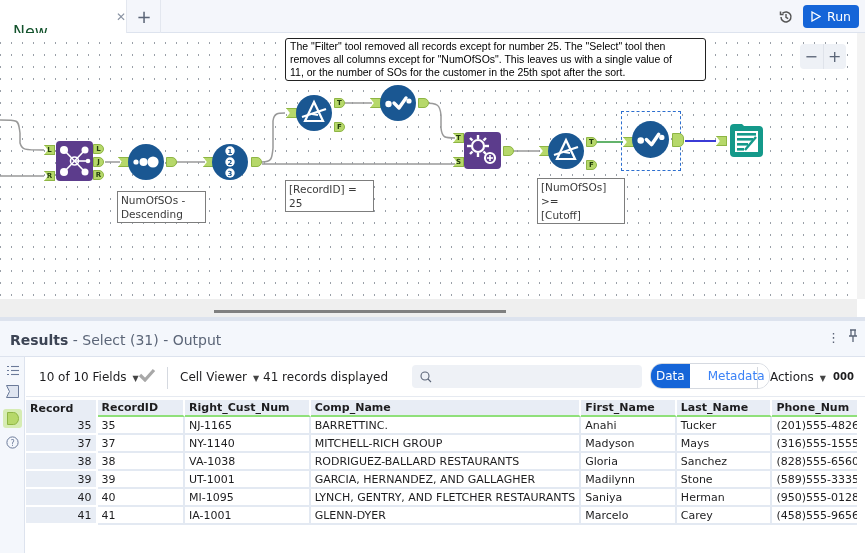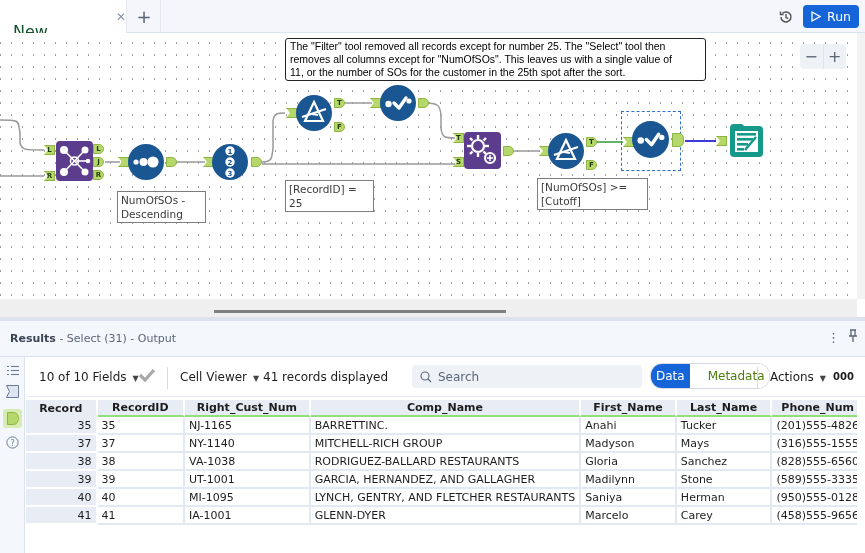--- a/index.html
+++ b/index.html
@@ -30,43 +30,43 @@
   .annot { position: absolute; background: #fff; border: 1px solid #7d7d7d; font-family: "DejaVu Sans", sans-serif; font-size: 10.5px; line-height: 14px; padding: 1px 3px; color: #3a3a3a; white-space: pre-line; }
 
   .node { position: absolute; }
   .anchor { position: absolute; width: 11px; height: 10px; background: #b6d86a; border: 1px solid #8eb544; font-size: 7px; font-weight: bold; color: #1f3b0a; display: flex; align-items: center; justify-content: center; line-height: 1; }
   .anchor.in { clip-path: polygon(0 0, 100% 0, 100% 100%, 0 100%, 35% 50%); }
   .anchor.out { border-radius: 0 5px 5px 0; }
 
   
   .results-divider { position: absolute; left: 0; top: 317px; width: 865px; height: 4px; background: #dde3ee; }
   .results-head { position: absolute; left: 0; top: 321px; width: 865px; height: 36px; background: #f4f7fc; border-bottom: 1px solid #dde3ee; }
-  .results-title { position: absolute; left: 10px; top: 11px; font-size: 11px; color: #5b6577; }
+  .results-title { position: absolute; left: 10px; top: 11px; font-size: 14px; color: #5b6577; }
   .results-title b { color: #3c4454; font-weight: bold; }
   .res-more { position: absolute; left: 827px; top: 9px; color: #5b6577; font-size: 13px; }
   .res-pin { position: absolute; left: 848px; top: 8px; color: #5b6577; font-size: 13px; }
 
   .left-rail { position: absolute; left: 0; top: 357px; width: 25px; height: 196px; background: #f4f7fc; border-right: 1px solid #dde3ee; }
   .rail-ic { position: absolute; left: 5px; width: 15px; height: 15px; display: flex; align-items: center; justify-content: center; }
 
   .toolbar { position: absolute; left: 26px; top: 357px; width: 839px; height: 40px; background: #fff; border-bottom: 1px solid #e6eaf1; }
   .tb-item { position: absolute; top: 13px; font-size: 12px; color: #1d1d1f; white-space: nowrap; }
   .caret { font-size: 8px; color: #444; margin-left: 6px; }
   .vsep { position: absolute; top: 10px; width: 1px; height: 22px; background: #d5d9e0; }
   .search { position: absolute; left: 386px; top: 8px; width: 230px; height: 23px; background: #eef1f6; border-radius: 4px; display: flex; align-items: center; padding-left: 8px; gap: 6px; }
   .search input { border: none; background: transparent; font-family: "DejaVu Sans", sans-serif; font-size: 12px; color: #5b6577; outline: none; width: 190px; }
   .search input::placeholder { color: #5b6577; }
   .seg { position: absolute; left: 624px; top: 6px; height: 26px; display: flex; border: 1px solid #d5d9e0; border-radius: 12px; overflow: hidden; }
   .seg div { padding: 0 5px; display: flex; align-items: center; font-size: 12px; }
   .seg .active { background: #1565d8; color: #fff; }
-  .seg .inactive { background: #fff; color: #4d7c0f; padding-left: 18px; }
+  .seg .inactive { background: #fff; color: #3b82f6; padding-left: 18px; }
 
   
   .grid { position: absolute; left: 26px; top: 400px; border-collapse: separate; border-spacing: 0; font-size: 11px; }
-  .grid th { height: 17px; background: #e8edf5; text-align: center; font-weight: bold; color: #1d1d1f; padding: 0 4px; border-right: 2px solid #fff; border-bottom: 2px solid #8fe07a; white-space: nowrap; margin-top: 17px; }
+  .grid th { height: 17px; background: #e8edf5; text-align: left; font-weight: bold; color: #1d1d1f; padding: 0 4px; border-right: 2px solid #fff; border-bottom: 2px solid #8fe07a; white-space: nowrap; margin-top: 17px; }
   .grid th.rec { border-bottom: none; }
   .grid td { height: 18px; padding: 0 4px; color: #1d1d1f; white-space: nowrap; border-right: 2px solid #e3e9f2; border-bottom: 2px solid #e3e9f2; background: #fff; }
   .grid td.rec { background: #e8edf5; text-align: right; border-right: 2px solid #fff; border-bottom: 2px solid #fff; }
   .table-vscroll { position: absolute; left: 857px; top: 400px; width: 8px; height: 153px; background: #fff; }
 </style>
 </head>
 <body>
 
 <div class="topbar">
   <div class="tab">
@@ -219,21 +219,21 @@
     <svg width="36" height="36" viewBox="0 0 36 36">
         <g stroke="#fff" stroke-width="2.2" fill="none">
           <path d="M18 7 L 27 26 L 9 26 Z"></path>
           <line x1="6" y1="22" x2="30" y2="14"></line>
           <line x1="16" y1="19" x2="22" y2="20"></line>
         </g>
       </svg>
   </div>
   <div class="anchor out" style="left:586px;top:104px;">T</div>
   <div class="anchor out" style="left:586px;top:127px;">F</div>
-  <div class="annot" style="left:537px;top:145px;width:111px;">[NumOfSOs] &gt;=
+  <div class="annot" style="left:537px;top:145px;width:88px;">[NumOfSOs] &gt;=
 [Cutoff]</div>
 
   <div style="position:absolute;left:621px;top:78px;width:60px;height:60px;border:1px dashed #2d6fd0;"></div>
   <div class="anchor in" style="left:623px;top:104px;"></div>
   <div class="node" style="left:632px;top:88px;width:37px;height:37px;border-radius:50%;background:#1a5792;">
     <svg width="37" height="37" viewBox="0 0 36 36">
         <circle cx="8.5" cy="19" r="3.2" fill="#fff"></circle>
         <path d="M14 18 L 19 23 L 26 13" stroke="#fff" stroke-width="3.4" fill="none" stroke-linecap="round" stroke-linejoin="round"></path>
         <circle cx="29" cy="16" r="2.6" fill="#fff"></circle>
       </svg>
@@ -321,21 +321,20 @@
   <div class="vsep" style="left:141px;"></div>
   <div class="tb-item" style="left:154px;">
     <span>Cell Viewer</span><span class="caret">▼</span>
   </div>
   <div class="tb-item" style="left:237px;">41 records displayed</div>
   <div class="search">
     <svg width="12" height="12" viewBox="0 0 12 12">
         <circle cx="5" cy="5" r="4" fill="none" stroke="#5b6577" stroke-width="1.1"></circle>
         <line x1="8" y1="8" x2="11" y2="11" stroke="#5b6577" stroke-width="1.1"></line>
       </svg>
-    <input type="text" placeholder="Search" style="">
   </div>
   <div class="seg">
     <div class="active">Data</div>
     <div class="inactive">Metadata</div>
   </div>
   <div class="vsep" style="left:731px;"></div>
   <div class="tb-item" style="left:744px;">
     <span>Actions</span><span class="caret">▼</span>
   </div>
   <div class="tb-item" style="left:807px;top:14px;font-size:10px;font-weight:bold;">000</div>

